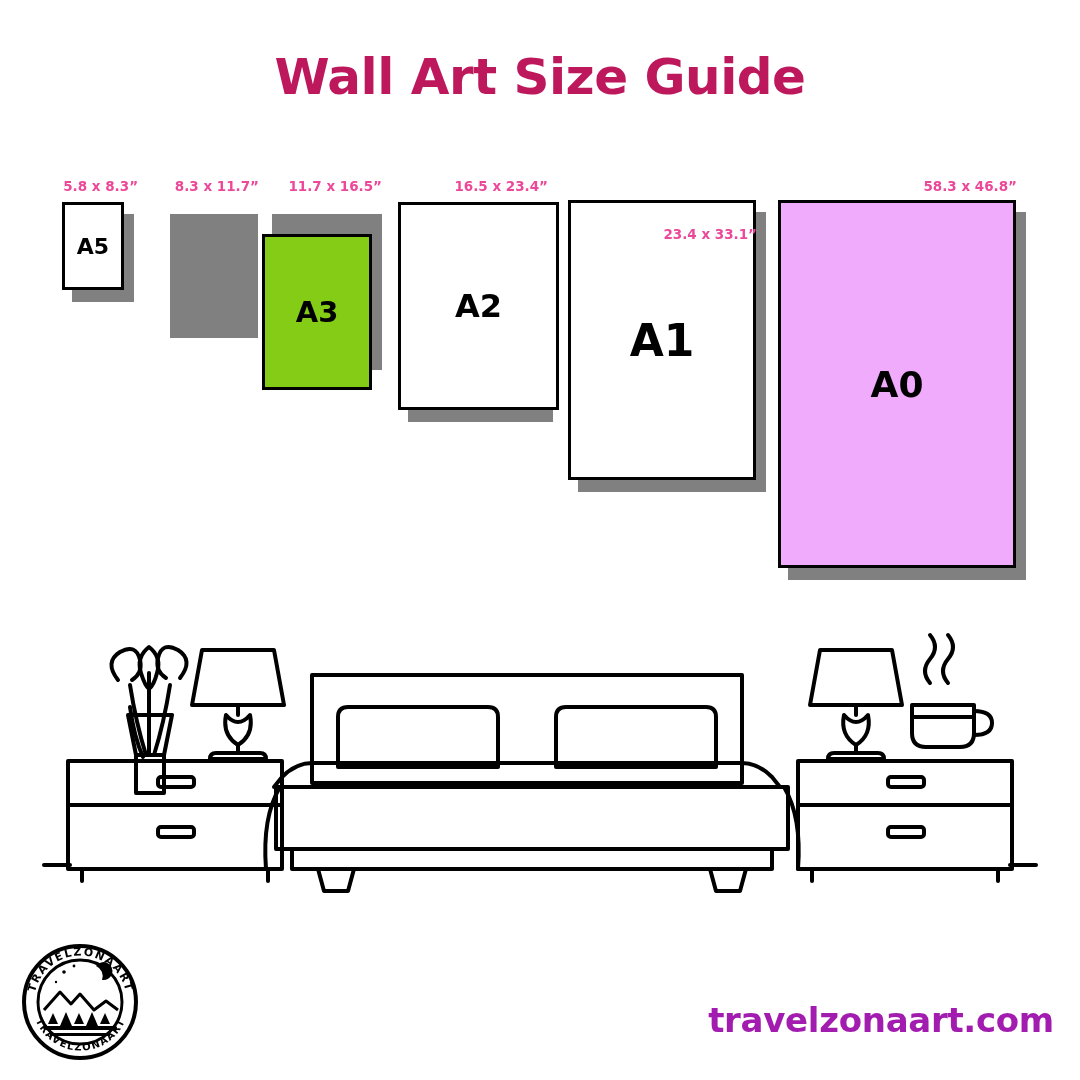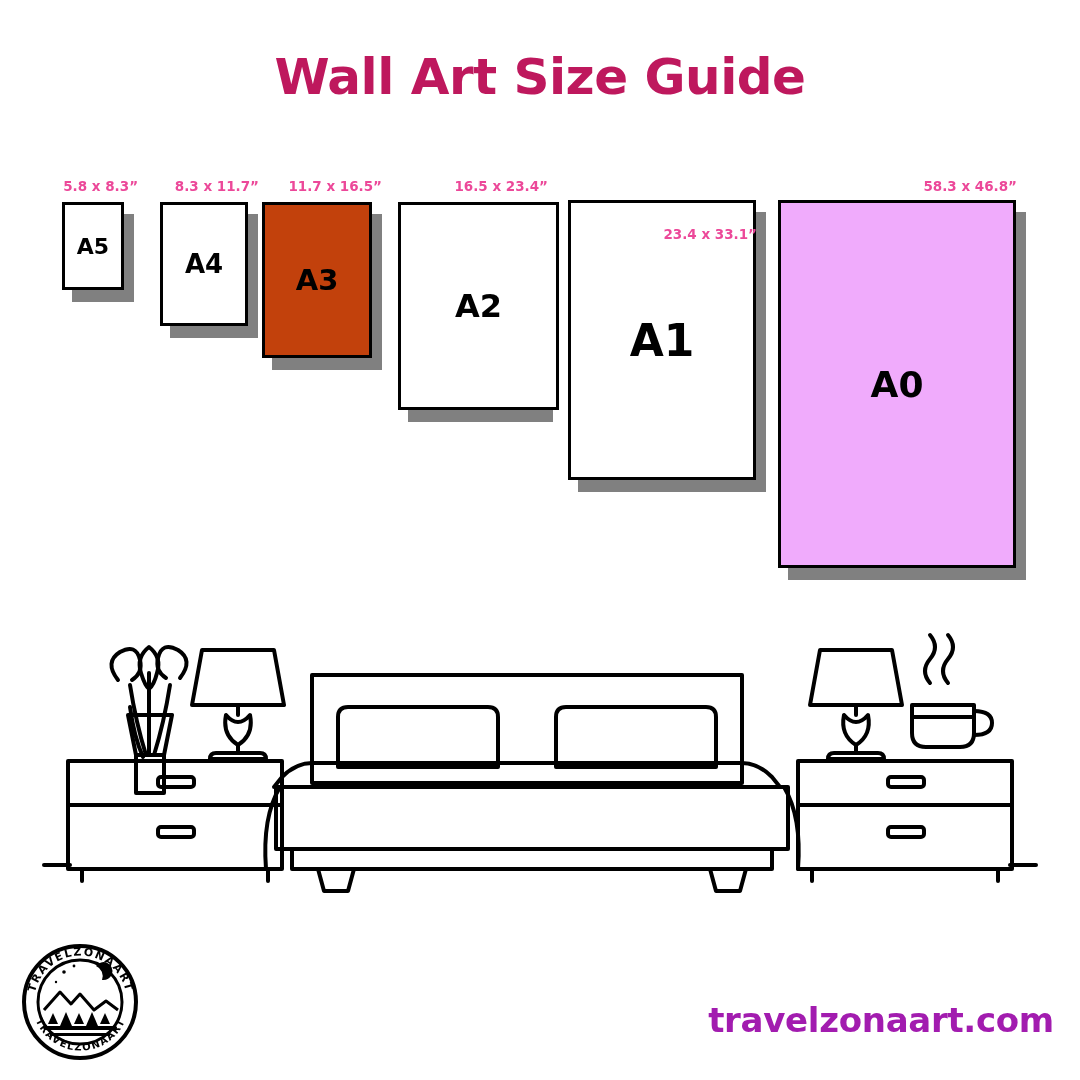--- a/index.html
+++ b/index.html
@@ -116,28 +116,25 @@
   <div id="frames">
       <div class="frame-group" style="left: 62px; top: 202px; width: 76px; height: 104px;">
         <div class="frame-shadow" style="width: 62px; height: 88px; background: rgb(128, 128, 128);"></div>
         <div class="frame-box" style="width: 62px; height: 88px; background: rgb(255, 255, 255); border-color: rgb(0, 0, 0);">
           <span class="frame-label" style="font-size: 22px;">A5</span>
         </div>
         <div class="frame-dims" style="width: 90px; left: -14px; top: -24px;">5.8 x 8.3”</div>
       </div>
       <div class="frame-group" style="left: 160px; top: 202px; width: 102px; height: 140px;">
         <div class="frame-shadow" style="width: 88px; height: 124px; background: rgb(128, 128, 128);"></div>
-        <div class="frame-box" style="width: 88px; height: 124px; background: rgb(255, 255, 255); border-color: rgb(0, 0, 0);">
-          <span class="frame-label" style="font-size: 26px;">A4</span>
-        </div>
         <div class="frame-dims" style="width: 110px; left: -11px; top: -24px;">8.3 x 11.7”</div>
       </div>
       <div class="frame-group" style="left: 262px; top: 202px; width: 124px; height: 172px;">
         <div class="frame-shadow" style="width: 110px; height: 156px; background: rgb(128, 128, 128);"></div>
-        <div class="frame-box" style="width: 110px; height: 156px; background: #c2410c; border-color: rgb(0, 0, 0);">
+        <div class="frame-box" style="width: 110px; height: 156px; background: #84cc16; border-color: rgb(0, 0, 0); margin-top: 32px;">
           <span class="frame-label" style="font-size: 29px;">A3</span>
         </div>
         <div class="frame-dims" style="width: 130px; left: -10px; top: -24px;">11.7 x 16.5”</div>
       </div>
       <div class="frame-group" style="left: 398px; top: 202px; width: 159px; height: 224px;">
         <div class="frame-shadow" style="width: 145px; height: 208px; background: rgb(128, 128, 128);"></div>
         <div class="frame-box" style="width: 161px; height: 208px; background: rgb(255, 255, 255); border-color: rgb(0, 0, 0);">
           <span class="frame-label" style="font-size: 32px;">A2</span>
         </div>
         <div class="frame-dims" style="width: 155px; left: -5px; top: -24px;">16.5 x 23.4”</div>

